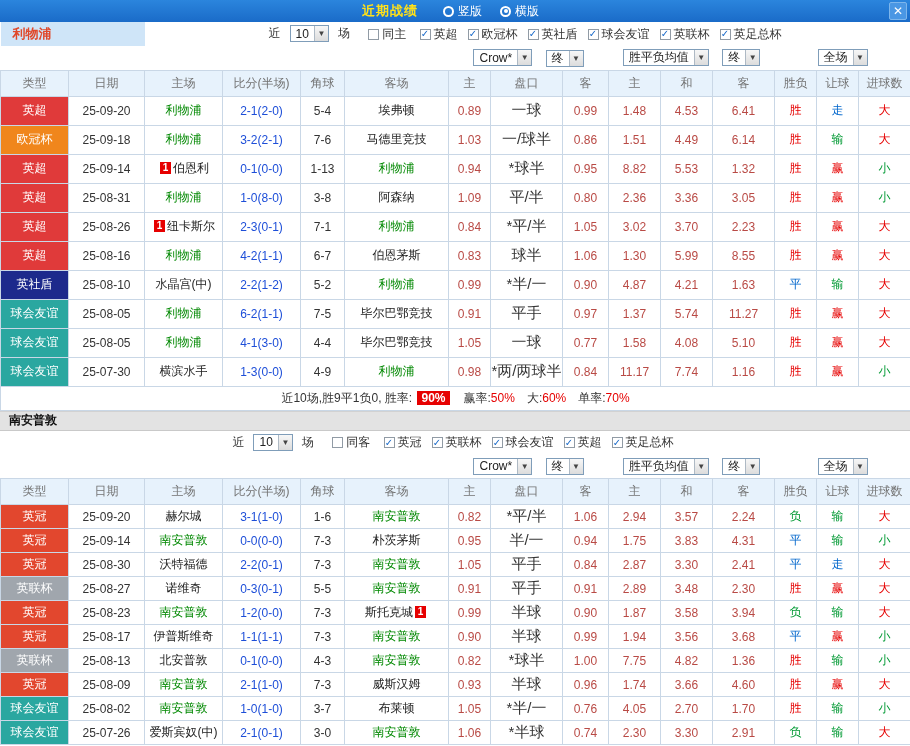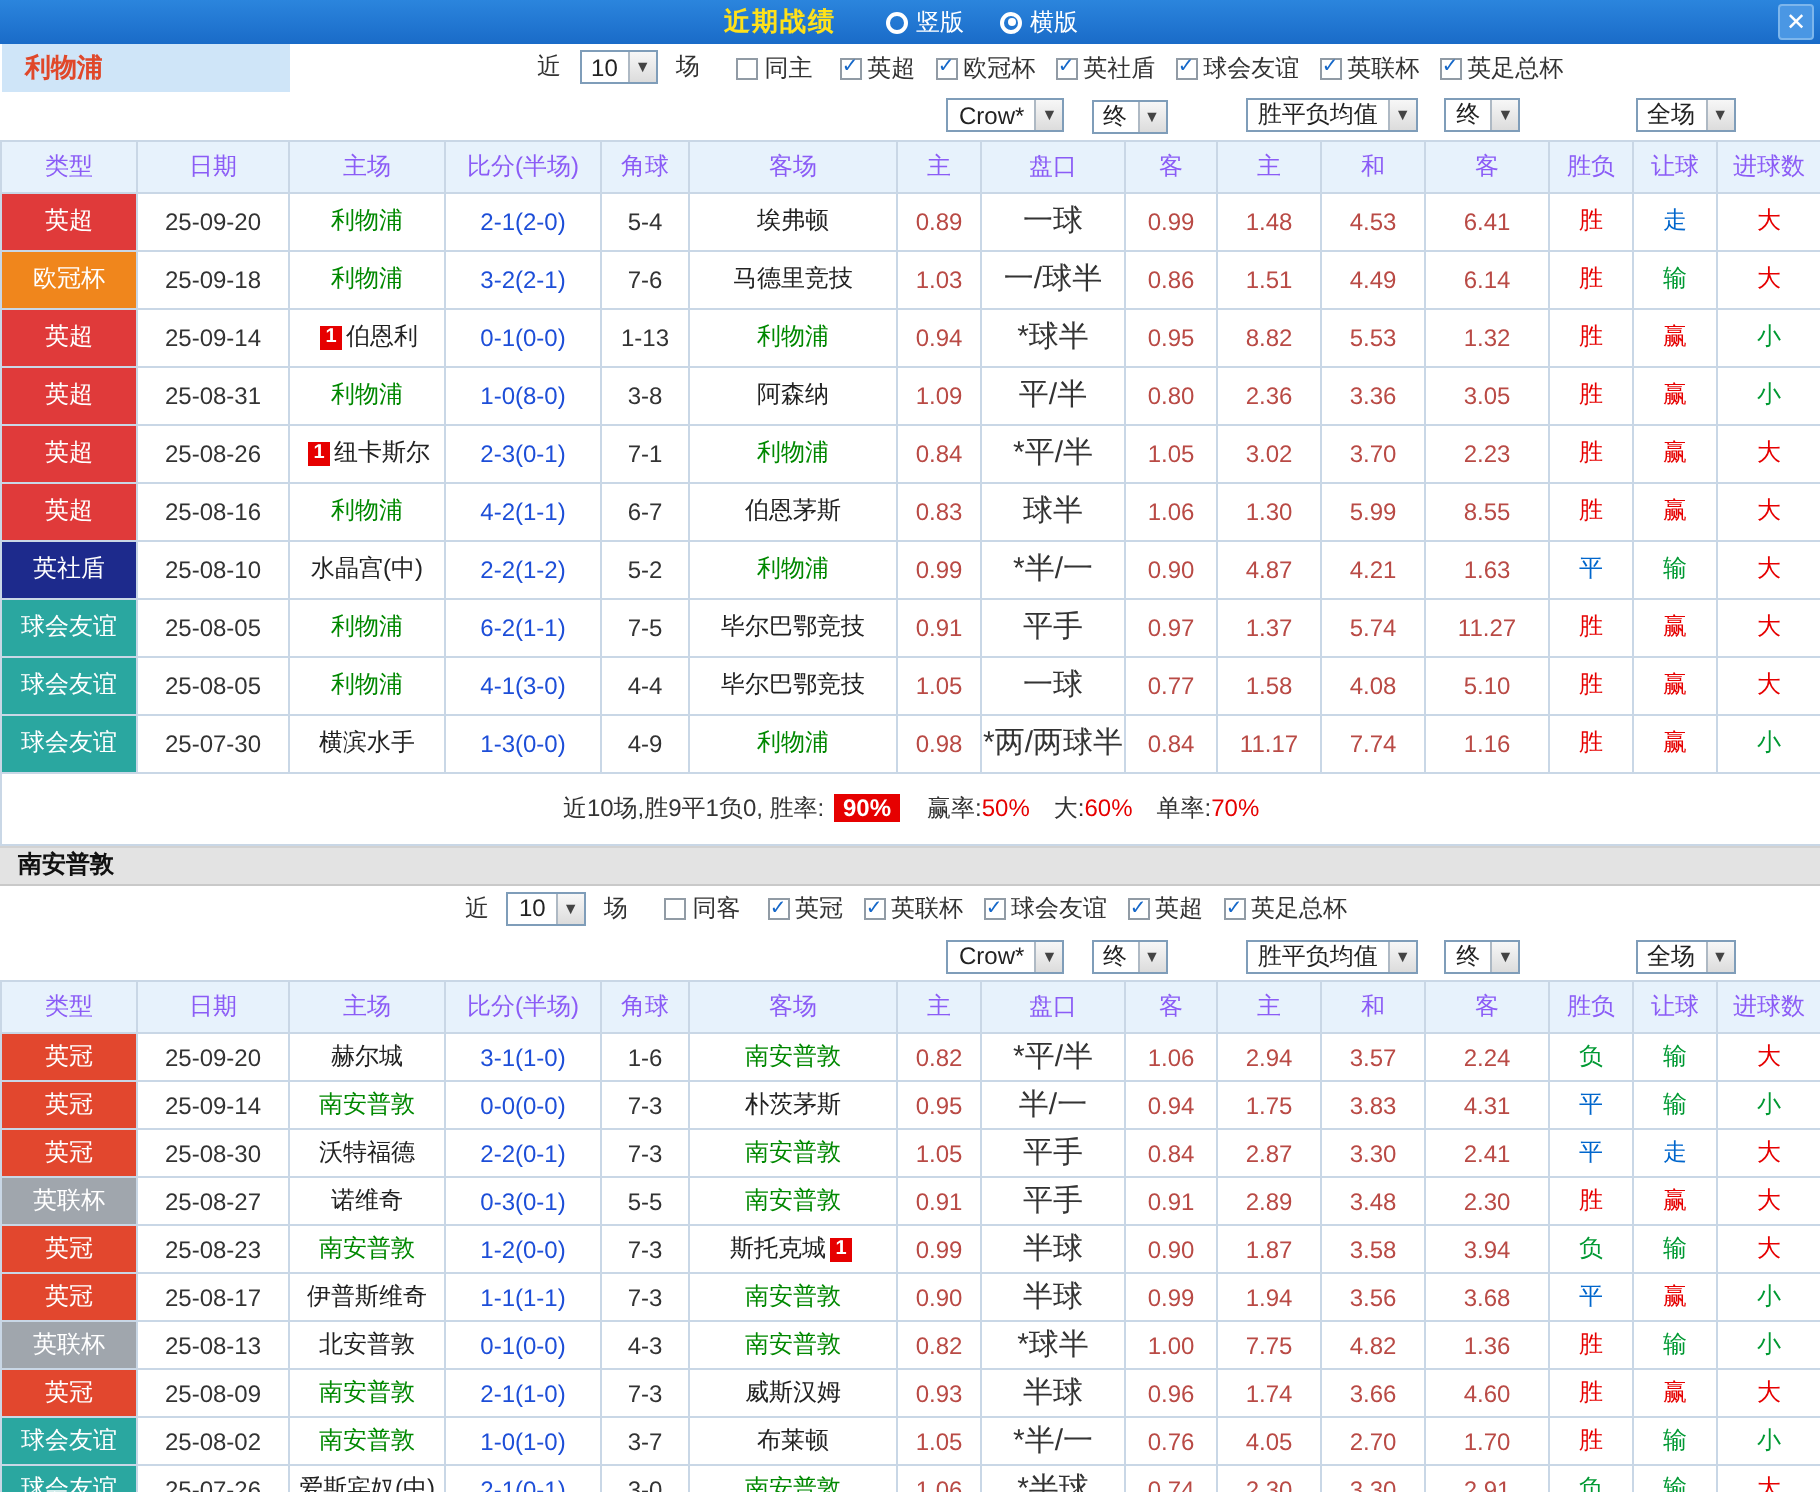--- a/index.html
+++ b/index.html
@@ -20,21 +20,21 @@
     justify-content: center; font-size: 12px; font-weight: bold; border-radius: 2px; cursor: pointer; }
 
   
   table { width: 910px; border-collapse: collapse; table-layout: fixed; font-size: 12px; }
   td, th { border: 1px solid #c9d7e6; text-align: center; overflow: hidden; white-space: nowrap; }
   .team-filter-row td, .filters-row td, .dd-row td { border: none; background: #fff; }
   .team-cell { background: #cfe5f8 !important; color: #e0482a; font-weight: bold;
     text-align: left !important; padding-left: 12px; height: 24px; font-size: 13px; }
   .filters-cell { height: 24px; }
   .dd-row td { height: 24px; }
-  .col-head th { height: 26px; background: #e7f2fc; color: #8b5cf6; font-weight: normal; }
+  .col-head th { height: 26px; background: #e7f2fc; color: #737373; font-weight: normal; }
   .t1 tbody td { height: 29px; }
   .t2 tbody td { height: 24px; }
 
   
   .near { display: inline-flex; align-items: center; gap: 4px; margin-right: 10px; color: #333; }
   .select { display: inline-flex; align-items: center; border: 1px solid #7f9db9; background: #fff;
     padding: 1px 0 1px 5px; font-size: 12px; color: #222; cursor: pointer; margin: 0 5px; height: 17px; }
   .select .arr { display: inline-flex; align-items: center; justify-content: center; width: 14px;
     height: 15px; background: linear-gradient(#f7f7f7,#dcdcdc); border-left: 1px solid #aeb9c4;
     font-size: 8px; color: #444; margin-left: 5px; font-style: normal; }
@@ -49,21 +49,21 @@
   td.dt, td.cn { color: #333; }
   td.sc { color: #1d4ed8; }
   td.odd { color: #b94a45; }
   td.hc { color: #333; font-size: 15px; }
   .self { color: #008800; }
   .opp { color: #222; }
   .card { display: inline-block; min-width: 11px; height: 12px; line-height: 12px; background: #e60000;
     color: #fff; font-size: 10px; font-weight: bold; margin: 0 2px; padding: 0 1px; vertical-align: 1px; }
 
   
-  .summary-row td { height: 36px; color: #333; }
+  .summary-row td { height: 24px; color: #333; }
   .rate-badge { background: #e60000; color: #fff; font-weight: bold; padding: 0 4px; margin: 0 2px; }
   .sum-pair { margin-left: 12px; }
   .sum-pair .red { color: #e60000; }
 
   
   .team-bar { height: 20px; background: #e3e3e3; border-top: 1px solid #d2d2d2; border-bottom: 1px solid #c9c9c9;
     display: flex; align-items: center; padding-left: 9px; font-weight: bold; font-size: 12px; color: #111; }
 </style>
 </head>
 <body>

